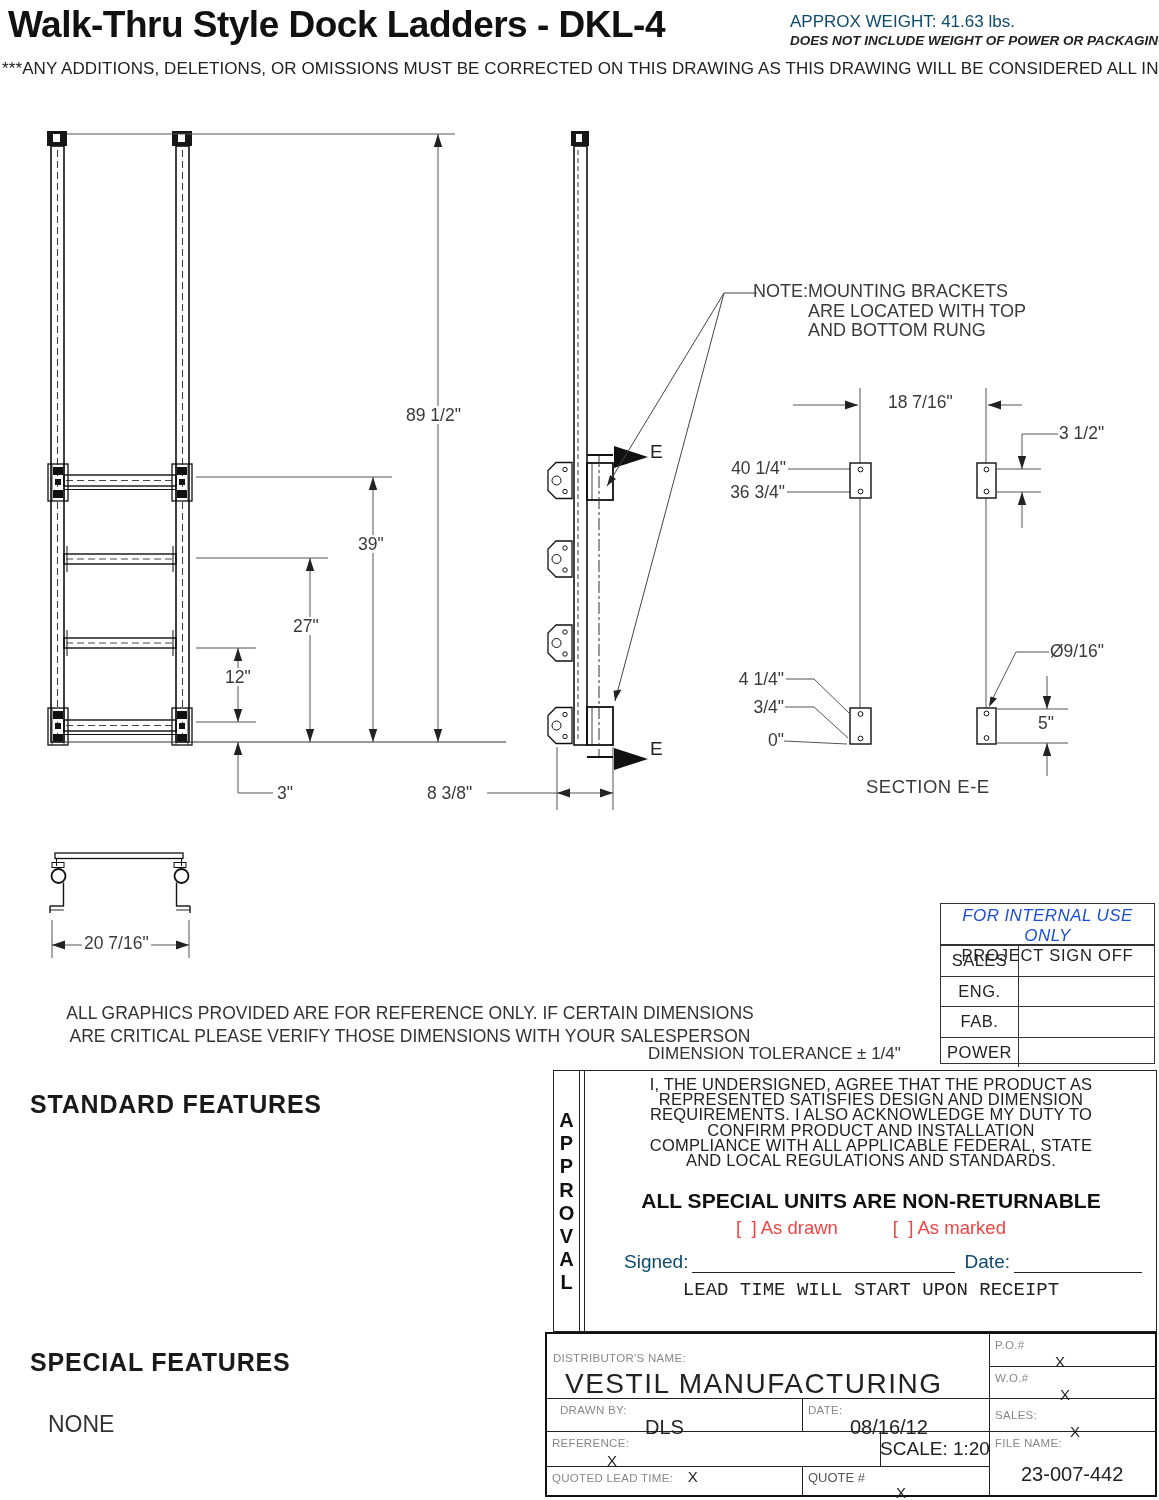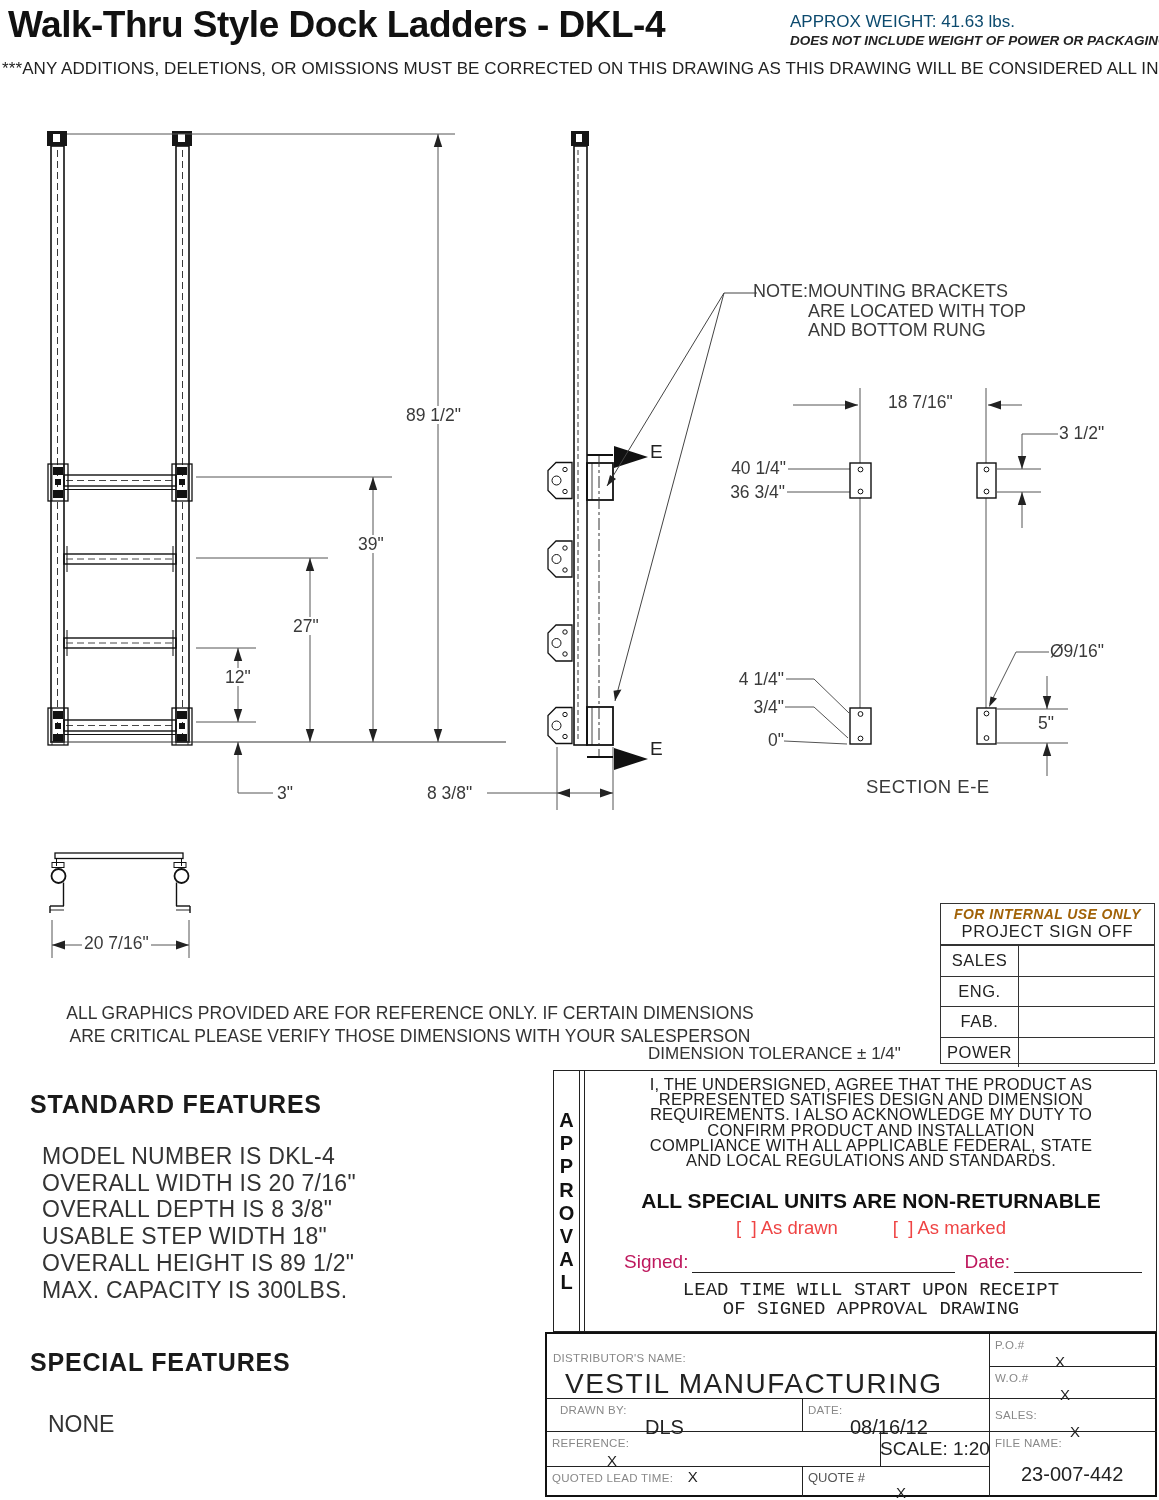--- a/index.html
+++ b/index.html
@@ -19,21 +19,21 @@
   .note{left:753px;top:282px;display:flex;font-size:18px;line-height:19.5px;color:#3a3a3a;}
   .note .nlines{white-space:pre-line;}
   .secee{left:866px;top:776px;font-size:18.5px;color:#3a3a3a;letter-spacing:0.5px;}
   .emark{font-size:19px;color:#222;font-weight:400;}
   
   .refnote{left:20px;top:1002px;width:690px;text-align:center;font-size:17.5px;line-height:23px;color:#333;margin-left:45px;}
   .tol{left:648px;top:1044px;font-size:17px;color:#333;white-space:nowrap;}
   
   .itable{left:940px;top:903px;width:215px;height:161px;border:1.6px solid #333;box-sizing:border-box;}
   .itable .hd{height:38px;border-bottom:1.2px solid #333;text-align:center;padding-top:2px;}
-  .itable .hd .l1{font-style:italic;font-size:14px;letter-spacing:0.4px;color:#a16207;font-weight:bold;}
+  .itable .hd .l1{font-style:italic;font-size:17px;letter-spacing:0.4px;color:#1d4ed8;}
   .itable .hd .l2{font-size:16.5px;letter-spacing:0.8px;color:#222;}
   .itable .irow{display:flex;height:29.6px;border-top:1.2px solid #333;}
   .itable .irow:first-of-type{border-top:none;}
   .itable .ilabel{width:77px;border-right:1.2px solid #333;display:flex;align-items:center;justify-content:center;
                   font-size:16.5px;letter-spacing:0.5px;color:#222;}
   .itable .ival{flex:1;}
   
   .feath{font-size:25px;font-weight:700;letter-spacing:0.8px;color:#1a1a1a;white-space:nowrap;}
   .featlist{left:42px;top:1143px;font-size:23px;line-height:26.7px;letter-spacing:0.3px;color:#333;white-space:pre-line;}
   .none{left:48px;top:1411px;font-size:23px;color:#333;}
@@ -42,21 +42,21 @@
   .appr .lcol{position:absolute;left:0;top:0;width:25px;height:100%;border-right:1.2px solid #222;}
   .appr .lcol2{position:absolute;left:30px;top:0;width:0;height:100%;border-right:1.2px solid #222;}
   .appr .letters{position:absolute;left:0;top:38px;width:25px;text-align:center;font-size:20px;font-weight:700;
                  line-height:23.2px;white-space:pre-line;color:#111;}
   .appr .body{position:absolute;left:34px;right:2px;top:0;height:100%;}
   .appr .para{position:absolute;left:0;top:6px;width:100%;text-align:center;font-size:16.5px;line-height:15.2px;
               color:#222;white-space:pre-line;letter-spacing:0.2px;}
   .appr .nonret{position:absolute;left:0;top:118px;width:100%;text-align:center;font-size:21px;font-weight:700;color:#111;white-space:nowrap;}
   .appr .checks{position:absolute;left:0;top:146px;width:100%;display:flex;justify-content:center;gap:55px;font-size:18.5px;color:#ef4444;}
   .appr .checks span{white-space:pre;}
-  .appr .signrow{position:absolute;left:36px;right:12px;top:178px;height:24px;display:flex;align-items:flex-end;font-size:19px;color:#be185d;}
+  .appr .signrow{position:absolute;left:36px;right:12px;top:178px;height:24px;display:flex;align-items:flex-end;font-size:19px;color:#0c4a6e;}
   .appr .uline{border-bottom:1.5px solid #222;height:20px;}
   .appr .lead{position:absolute;left:0;width:100%;text-align:center;font-size:19px;color:#222;white-space:nowrap;font-family:Liberation Mono, monospace;}
   
   .tblock{left:545px;top:1332px;width:612px;height:165px;border:2px solid #111;box-sizing:border-box;}
   .cell{position:absolute;box-sizing:border-box;}
   .lab{font-size:11.5px;color:#888;letter-spacing:0.3px;white-space:nowrap;}
   .lab2{font-size:13px;color:#555;}
   .val{color:#222;white-space:nowrap;}
   .bl{border-left:1.4px solid #222;}
   .bt{border-top:1.4px solid #222;}
@@ -347,26 +347,20 @@
         <div class="ilabel">FAB.</div>
         <div class="ival"></div>
       </div>
     <div class="irow">
         <div class="ilabel">POWER</div>
         <div class="ival"></div>
       </div>
   </div>
 
   <div class="abs feath" style="left:30px;top:1090px;">STANDARD FEATURES</div>
-  <div class="abs featlist">MODEL NUMBER IS DKL-4
-OVERALL WIDTH IS 20 7/16"
-OVERALL DEPTH IS 8 3/8"
-USABLE STEP WIDTH 18"
-OVERALL HEIGHT IS 89 1/2"
-MAX. CAPACITY IS 300LBS.</div>
   <div class="abs feath" style="left:30px;top:1348px;">SPECIAL FEATURES</div>
   <div class="abs none">NONE</div>
 
   <div class="abs appr">
     <div class="lcol"></div>
     <div class="lcol2"></div>
     <div class="letters">A
 P
 P
 R
@@ -386,21 +380,20 @@
         <span>[  ] As drawn</span>
         <span>[  ] As marked</span>
       </div>
       <div class="signrow">
         <span>Signed:</span>
         <span class="uline" style="flex:1;margin:0 10px 0 4px;"></span>
         <span>Date:</span>
         <span class="uline" style="width:128px;margin-left:4px;"></span>
       </div>
       <div class="lead" style="top:208px;">LEAD TIME WILL START UPON RECEIPT</div>
-      <div class="lead" style="top:227px;">OF SIGNED APPROVAL DRAWING</div>
     </div>
   </div>
 
   <div class="abs tblock">
     <div class="cell" style="left:0;top:0;width:442px;height:64px;padding:18px 6px;">
       <div class="lab">DISTRIBUTOR'S NAME:</div>
       <div class="val" style="font-size:28px;letter-spacing:1.5px;margin:4px 0 0 12px;">VESTIL MANUFACTURING</div>
     </div>
     <div class="cell bl" style="left:442px;top:0;width:168px;height:32px;padding:1px 5px;">
       <span class="lab">P.O.#</span>

